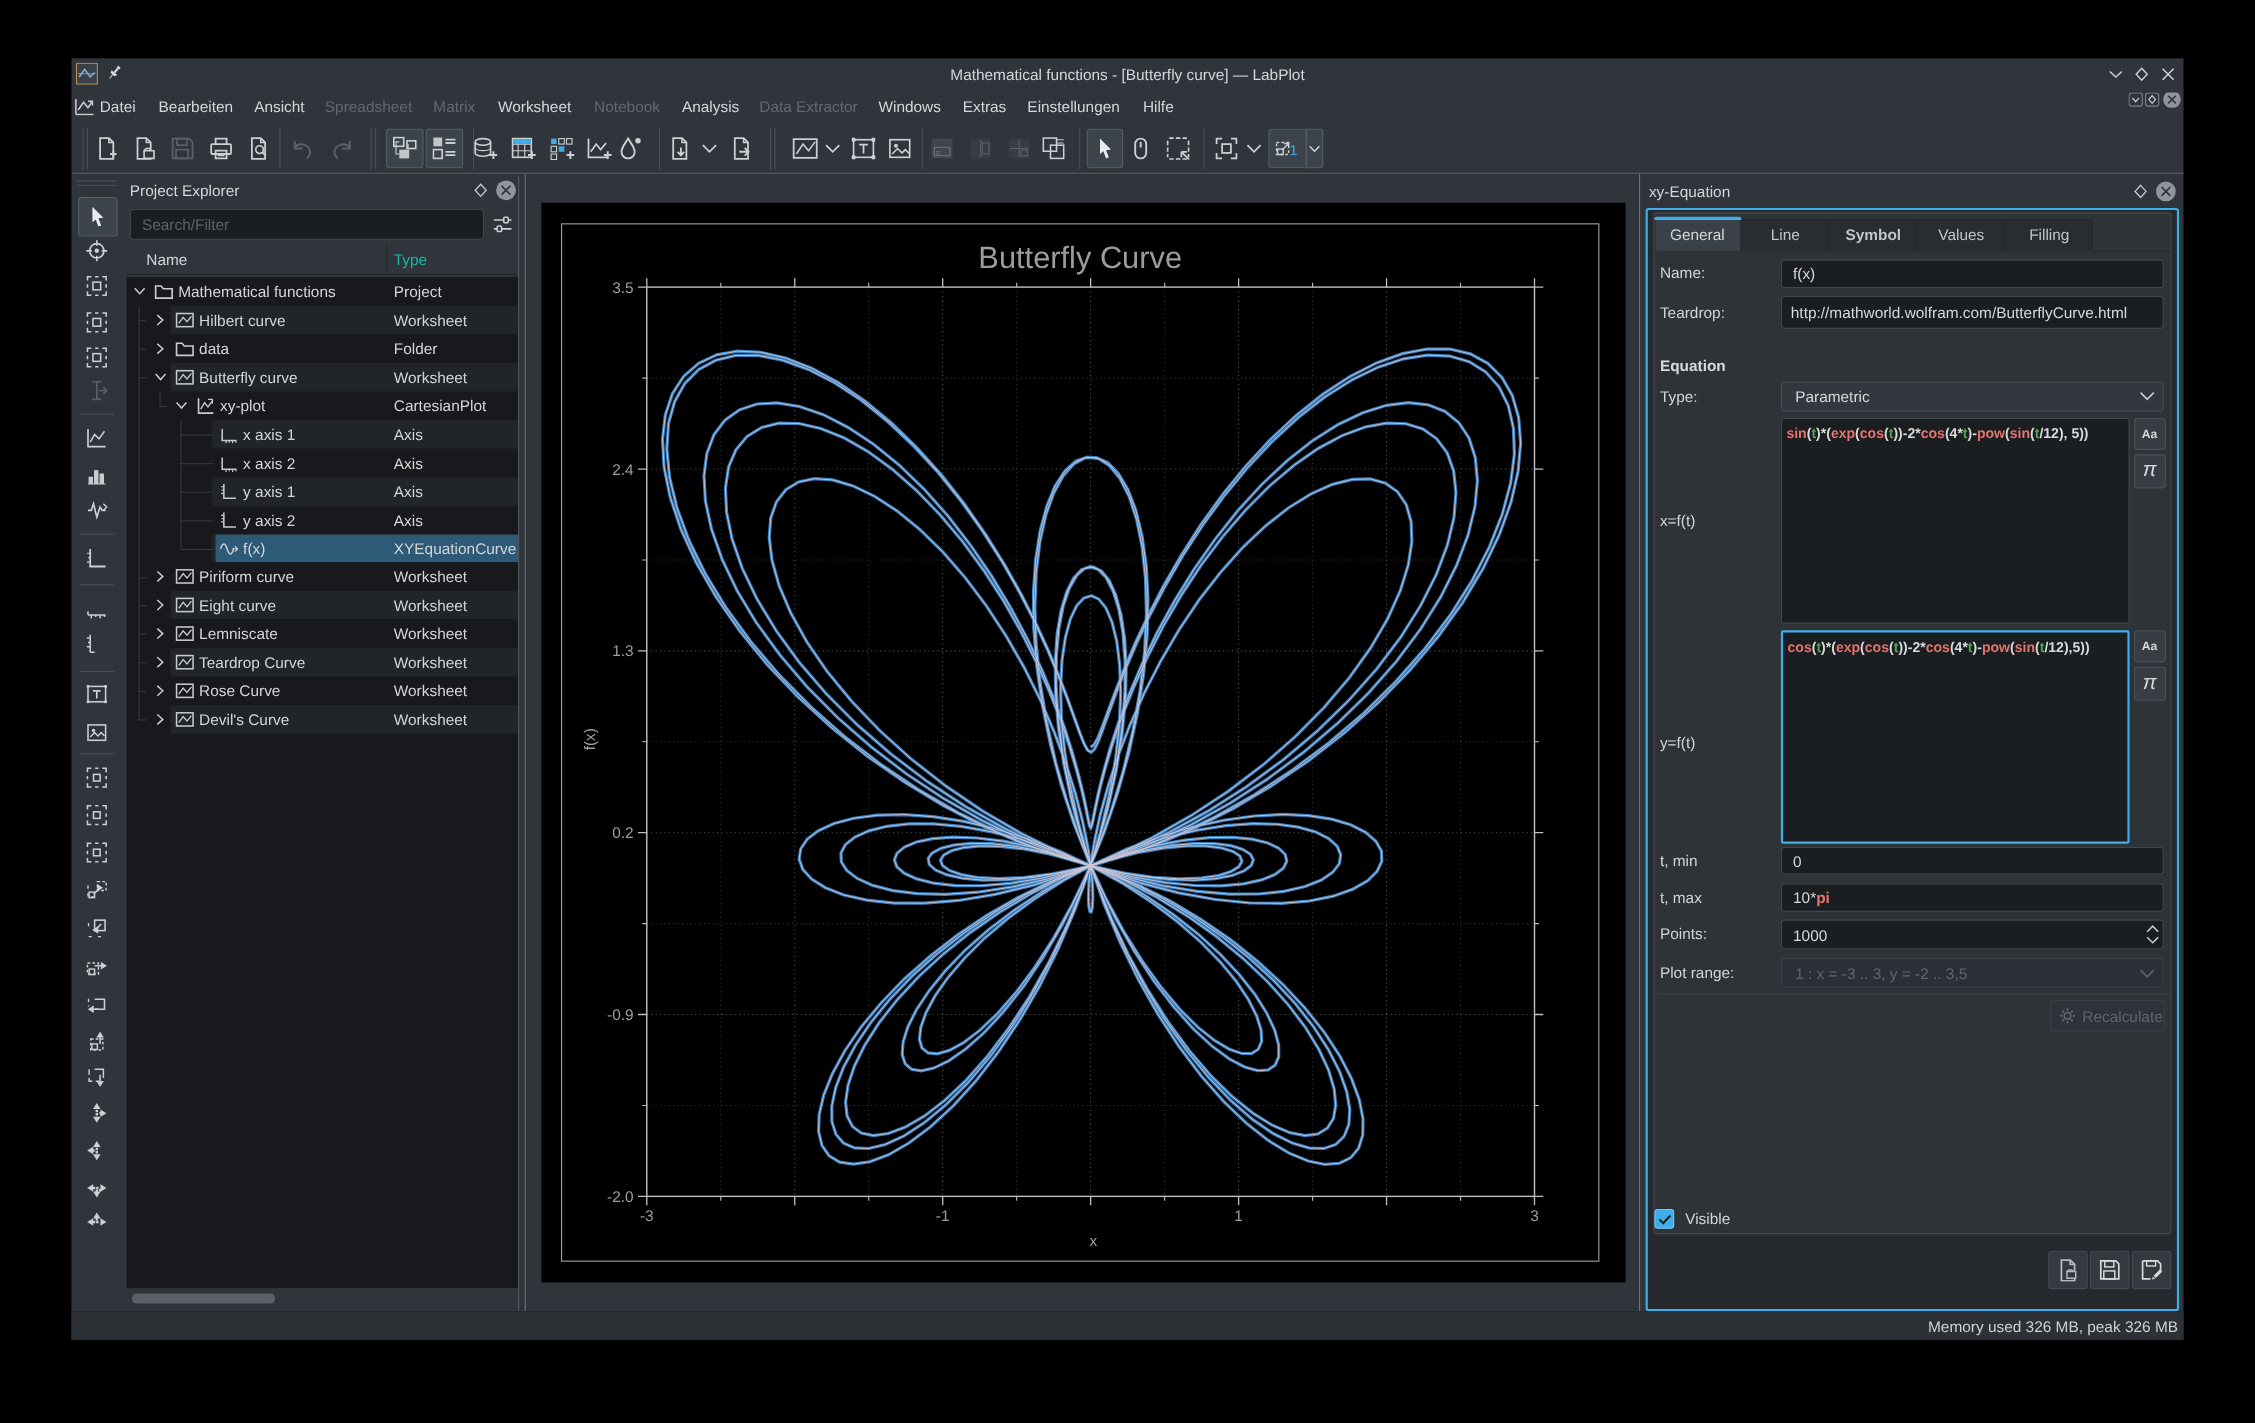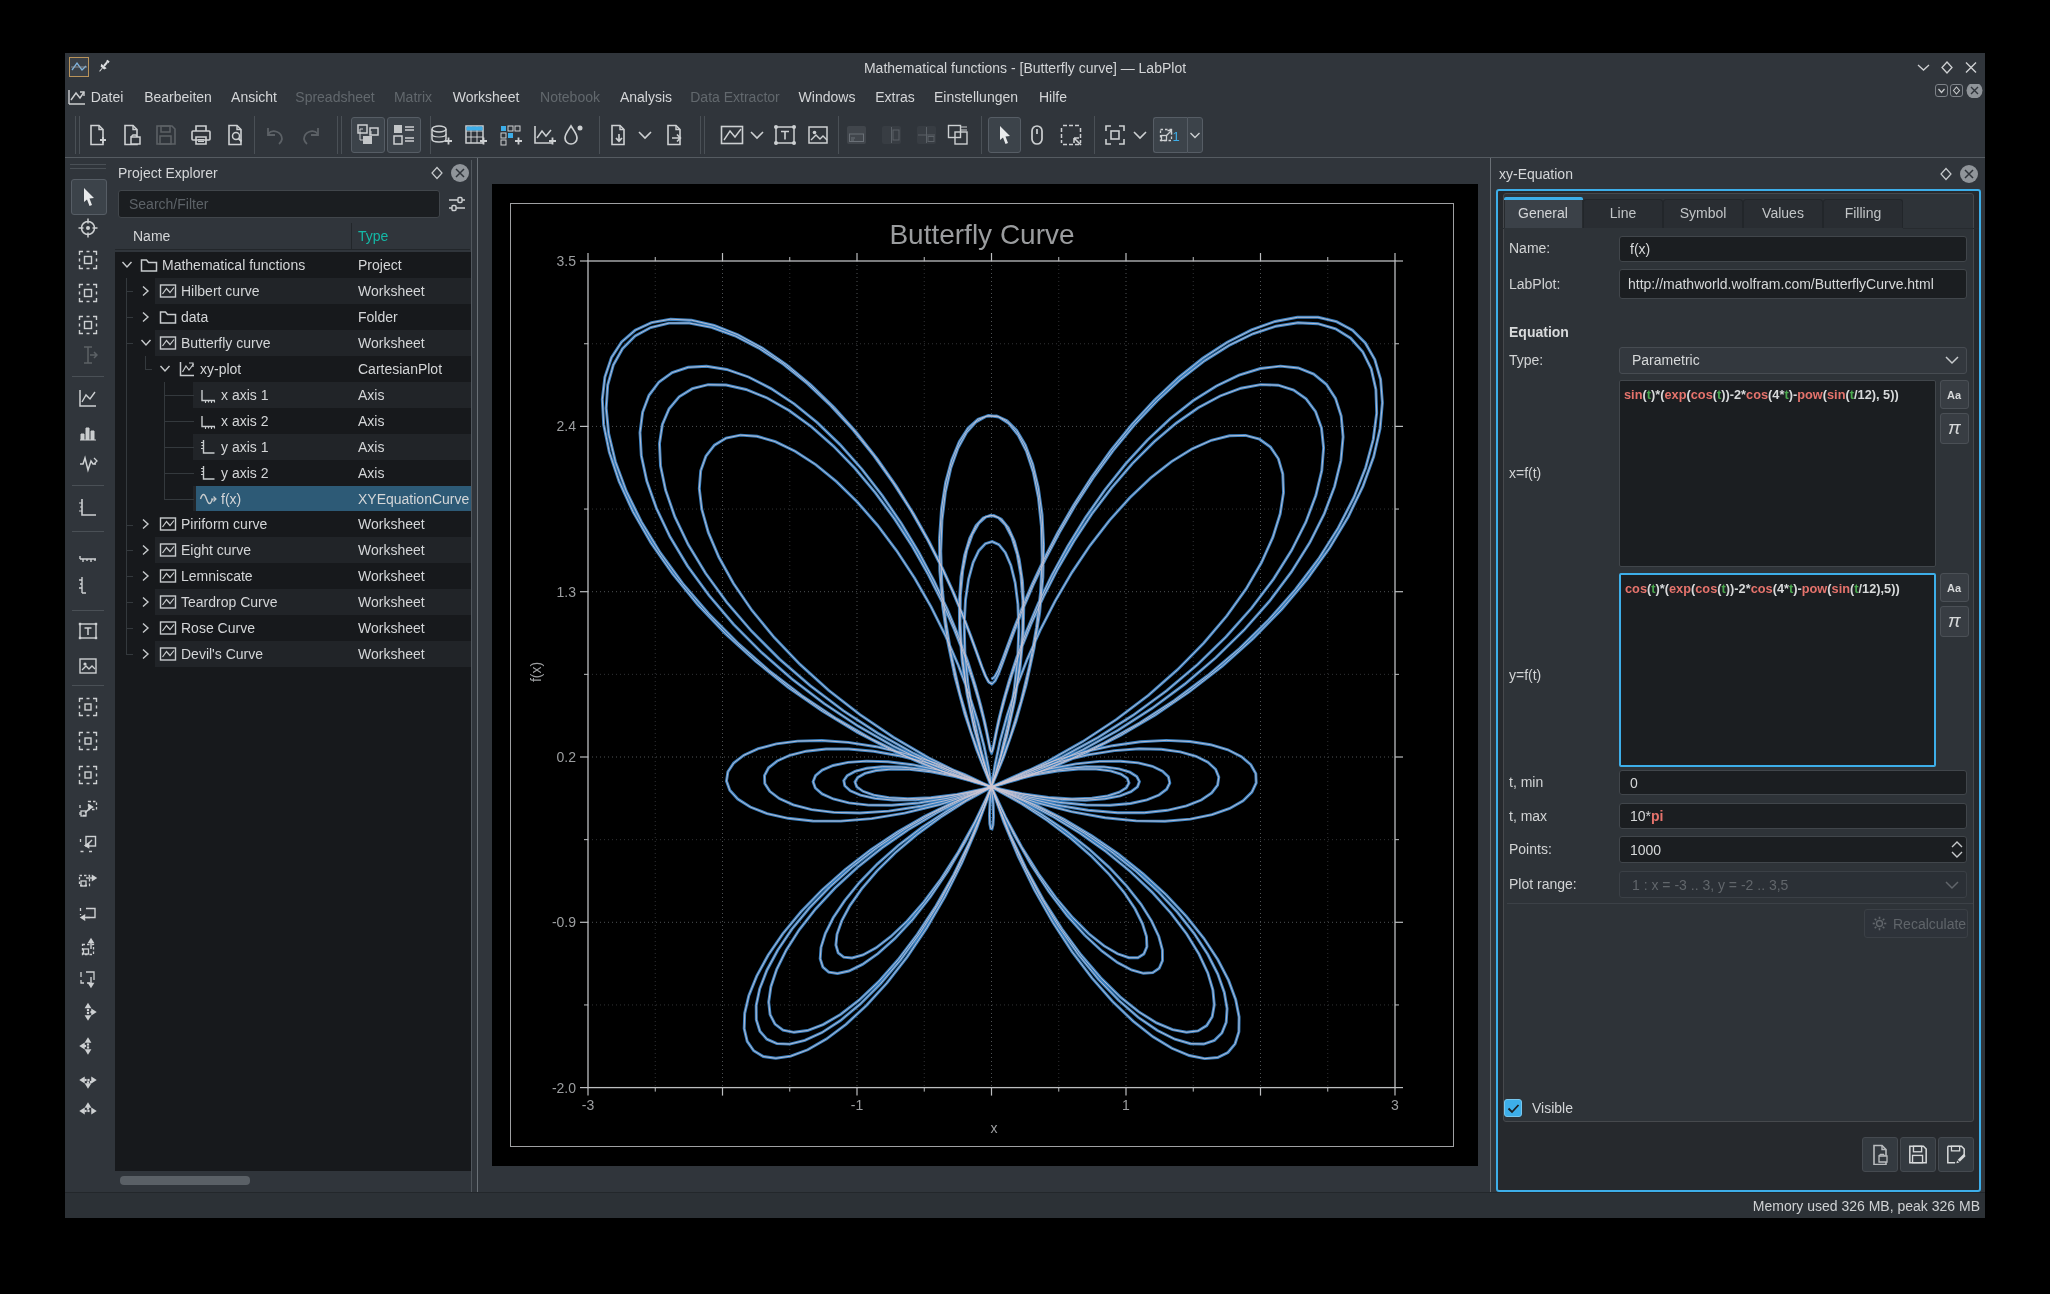--- a/index.html
+++ b/index.html
@@ -689,31 +689,31 @@
     <path d="M6 6 l8 8 M14 6 l-8 8" stroke="#2f343a" stroke-width="1.5"></path>
   </svg>
 <div class="a" style="left:1496px;top:189px;width:485px;height:1003px;background:#26292d;border:2px solid #3daee9;border-radius:3px"></div>
 <div class="a" style="left:1503px;top:193px;width:471px;height:929px;background:#2e3338;border:1px solid #46494d;border-radius:3px"></div>
 <div class="a" style="left:1504px;top:197px;width:79px;height:31px;background:#3b4148;border:1px solid #272b2f;border-bottom:none;border-radius:3px 3px 0 0"></div>
 <div class="a" style="left:1504px;top:197px;width:79px;height:3px;background:#3daee9;border-radius:2px 2px 0 0"></div>
 <div class="a" style="left:1543px;transform:translateX(-50%);top:213px;line-height:0;font-size:14px;color:#d4d6d8;font-weight:normal;white-space:nowrap;"><span style="line-height:normal;display:inline-block;transform:translateY(-50%)">General</span></div>
 <div class="a" style="left:1583px;top:199px;width:80px;height:29px;background:#292d32;border:1px solid #22262a;border-bottom:none;border-radius:3px 3px 0 0"></div>
 <div class="a" style="left:1623.0px;transform:translateX(-50%);top:213px;line-height:0;font-size:14px;color:#c2c5c7;font-weight:normal;white-space:nowrap;"><span style="line-height:normal;display:inline-block;transform:translateY(-50%)">Line</span></div>
 <div class="a" style="left:1663px;top:199px;width:80px;height:29px;background:#292d32;border:1px solid #22262a;border-bottom:none;border-radius:3px 3px 0 0"></div>
-<div class="a" style="left:1703.0px;transform:translateX(-50%);top:213px;line-height:0;font-size:14px;color:#c2c5c7;font-weight:normal;white-space:nowrap;"><span style="line-height:normal;display:inline-block;transform:translateY(-50%)">Symbol</span></div>
+<div class="a" style="left:1703.0px;transform:translateX(-50%);top:213px;line-height:0;font-size:14px;color:#c2c5c7;font-weight:bold;white-space:nowrap;"><span style="line-height:normal;display:inline-block;transform:translateY(-50%)">Symbol</span></div>
 <div class="a" style="left:1743px;top:199px;width:80px;height:29px;background:#292d32;border:1px solid #22262a;border-bottom:none;border-radius:3px 3px 0 0"></div>
 <div class="a" style="left:1783.0px;transform:translateX(-50%);top:213px;line-height:0;font-size:14px;color:#c2c5c7;font-weight:normal;white-space:nowrap;"><span style="line-height:normal;display:inline-block;transform:translateY(-50%)">Values</span></div>
 <div class="a" style="left:1823px;top:199px;width:80px;height:29px;background:#292d32;border:1px solid #22262a;border-bottom:none;border-radius:3px 3px 0 0"></div>
 <div class="a" style="left:1863.0px;transform:translateX(-50%);top:213px;line-height:0;font-size:14px;color:#c2c5c7;font-weight:normal;white-space:nowrap;"><span style="line-height:normal;display:inline-block;transform:translateY(-50%)">Filling</span></div>
 <div class="hline" style="left:1498px;top:227.5px;width:6px;background:#272b2f"></div>
 <div class="hline" style="left:1903px;top:227.5px;width:76px;background:#272b2f"></div>
 <div class="a" style="left:1509px;top:248px;line-height:0;font-size:14px;color:#d2d4d5;font-weight:normal;white-space:nowrap;text-align:center;"><span style="line-height:normal;display:inline-block;transform:translateY(-50%)">Name:</span></div>
 <div class="input" style="left:1619px;top:236px;width:348px;height:26px"></div>
 <div class="a" style="left:1630px;top:249px;line-height:0;font-size:14px;color:#d6d8d9;font-weight:normal;white-space:nowrap;"><span style="line-height:normal;display:inline-block;transform:translateY(-50%)">f(x)</span></div>
-<div class="a" style="left:1509px;top:284px;line-height:0;font-size:14px;color:#d2d4d5;font-weight:normal;white-space:nowrap;"><span style="line-height:normal;display:inline-block;transform:translateY(-50%)">LabPlot:</span></div>
+<div class="a" style="left:1509px;top:284px;line-height:0;font-size:14px;color:#d2d4d5;font-weight:normal;white-space:nowrap;"><span style="line-height:normal;display:inline-block;transform:translateY(-50%)">Teardrop:</span></div>
 <div class="input" style="left:1619px;top:269px;width:348px;height:30px"></div>
 <div class="a" style="left:1628px;top:284px;line-height:0;font-size:14px;color:#d6d8d9;font-weight:normal;white-space:nowrap;"><span style="line-height:normal;display:inline-block;transform:translateY(-50%)">http://mathworld.wolfram.com/ButterflyCurve.html</span></div>
 <div class="a" style="left:1509px;top:332px;line-height:0;font-size:14px;color:#d8dadb;font-weight:bold;white-space:nowrap;"><span style="line-height:normal;display:inline-block;transform:translateY(-50%)">Equation</span></div>
 <div class="a" style="left:1509px;top:360px;line-height:0;font-size:14px;color:#d2d4d5;font-weight:normal;white-space:nowrap;"><span style="line-height:normal;display:inline-block;transform:translateY(-50%)">Type:</span></div>
 <div class="a" style="left:1619px;top:347px;width:348px;height:27px;background:#33383e;border:1px solid #474c52;border-radius:3px"></div>
 <div class="a" style="left:1632px;top:360px;line-height:0;font-size:14px;color:#d6d8d9;font-weight:normal;white-space:nowrap;"><span style="line-height:normal;display:inline-block;transform:translateY(-50%)">Parametric</span></div>
 <svg class="a" style="left:1944px;top:355px" width="16" height="10" viewBox="0 0 16 10">
     <path d="M2 2 l6 6 l6 -6" stroke="#c8cbcd" stroke-width="1.5" fill="none"></path>
   </svg>
 <div class="a" style="left:1619px;top:380px;width:317px;height:187px;background:#1b1e21;border:1px solid #41464b;border-radius:2px"></div>

